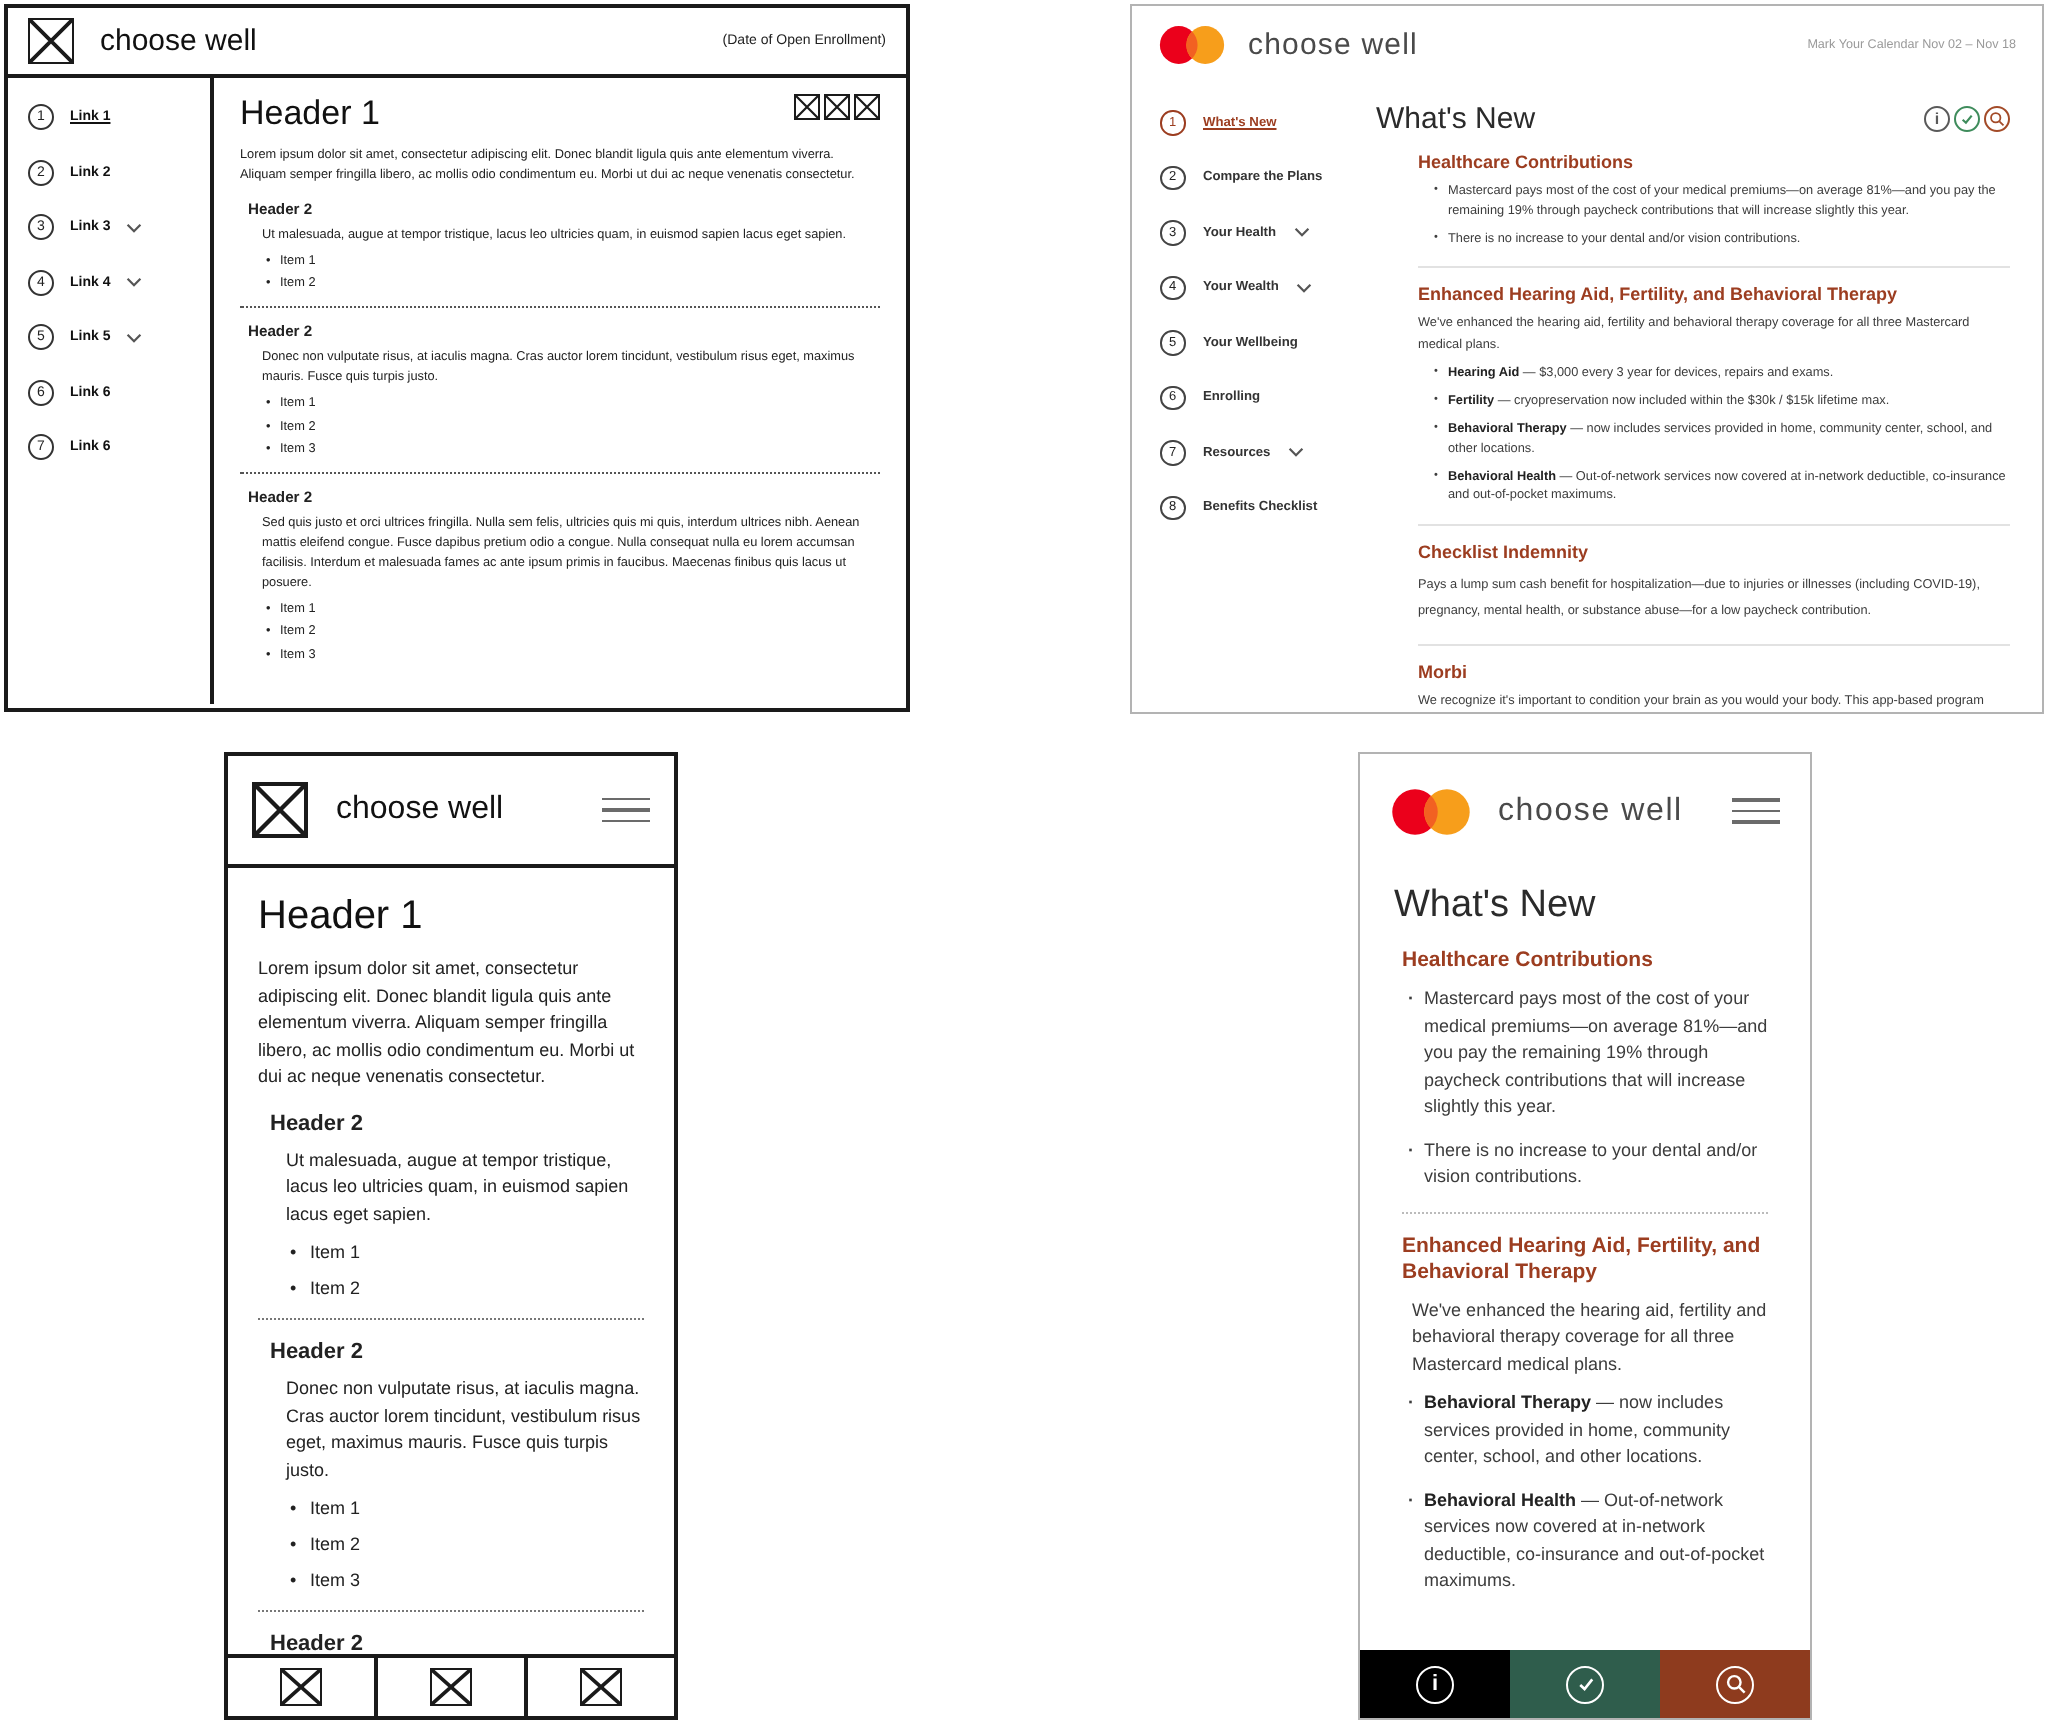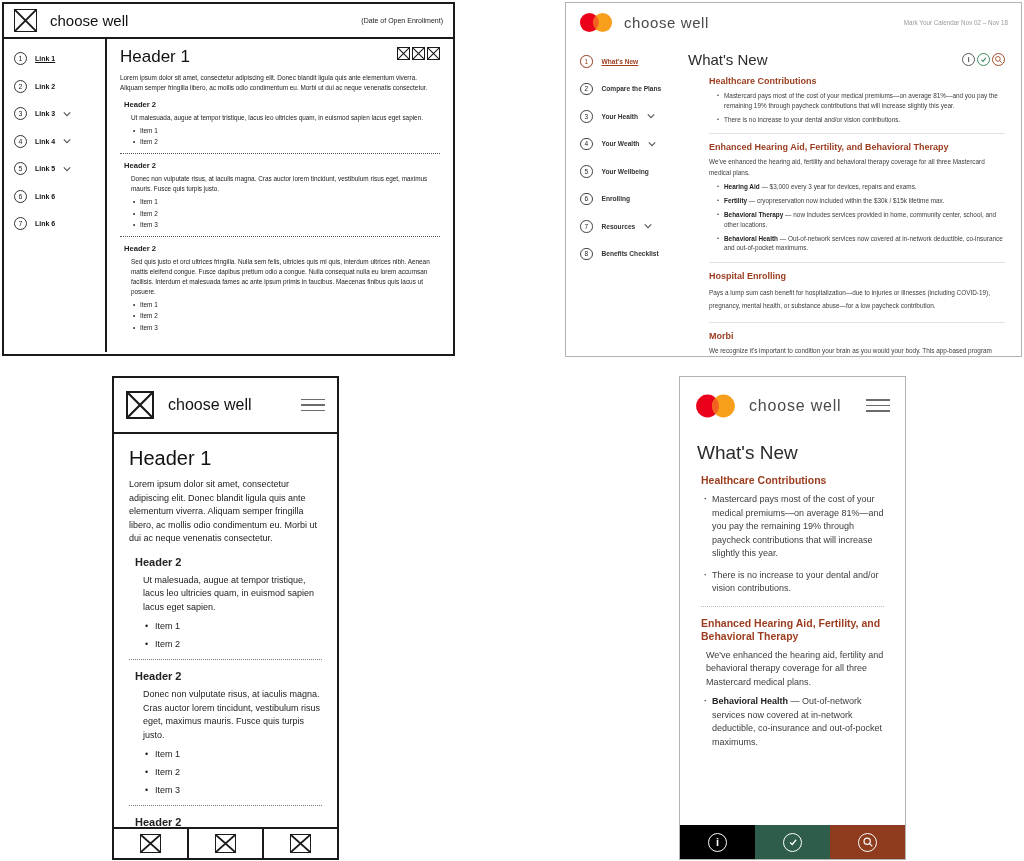--- a/index.html
+++ b/index.html
@@ -316,21 +316,21 @@
         <h3>Enhanced Hearing Aid, Fertility, and Behavioral Therapy</h3>
         <p class="sec-intro">We've enhanced the hearing aid, fertility and behavioral therapy coverage for all three Mastercard medical plans.</p>
         <ul>
           <li><b>Hearing Aid</b><span> — $3,000 every 3 year for devices, repairs and exams.</span></li>
           <li><b>Fertility</b><span> — cryopreservation now included within the $30k / $15k lifetime max.</span></li>
           <li><b>Behavioral Therapy</b><span> — now includes services provided in home, community center, school, and other locations.</span></li>
           <li><b>Behavioral Health</b><span> — Out-of-network services now covered at in-network deductible, co-insurance and out-of-pocket maximums.</span></li>
         </ul>
         <div class="rule"></div>
 
-        <h3>Hospital Enrolling</h3>
+        <h3>Checklist Indemnity</h3>
         <p class="sec-intro wide">Pays a lump sum cash benefit for hospitalization—due to injuries or illnesses (including COVID-19), pregnancy, mental health, or substance abuse—for a low paycheck contribution.</p>
         <div class="rule"></div>
 
         <h3>Morbi</h3>
         <p class="sec-intro">We recognize it's important to condition your brain as you would your body. This app-based program focuses on</p>
       </div>
     </div>
   </div>
 </div>
 
@@ -419,20 +419,21 @@
     <h3>Healthcare Contributions</h3>
     <ul>
       <li>Mastercard pays most of the cost of your medical premiums—on average 81%—and you pay the remaining 19% through paycheck contributions that will increase slightly this year.</li>
       <li>There is no increase to your dental and/or vision contributions.</li>
     </ul>
     <div class="dotrule"></div>
 
     <h3>Enhanced Hearing Aid, Fertility, and Behavioral Therapy</h3>
     <p class="sec-intro">We've enhanced the hearing aid, fertility and behavioral therapy coverage for all three Mastercard medical plans.</p>
     <ul>
+      <li><b>Behavioral Therapy</b><span> — now includes services provided in home, community center, school, and other locations.</span></li>
       <li><b>Behavioral Health</b><span> — Out-of-network services now covered at in-network deductible, co-insurance and out-of-pocket maximums.</span></li>
     </ul>
 
   </div>
   <div class="ft">
     <div class="cell info">
       <span class="cicon i-info">i</span>
     </div>
     <div class="cell check">
       <span class="cicon">

